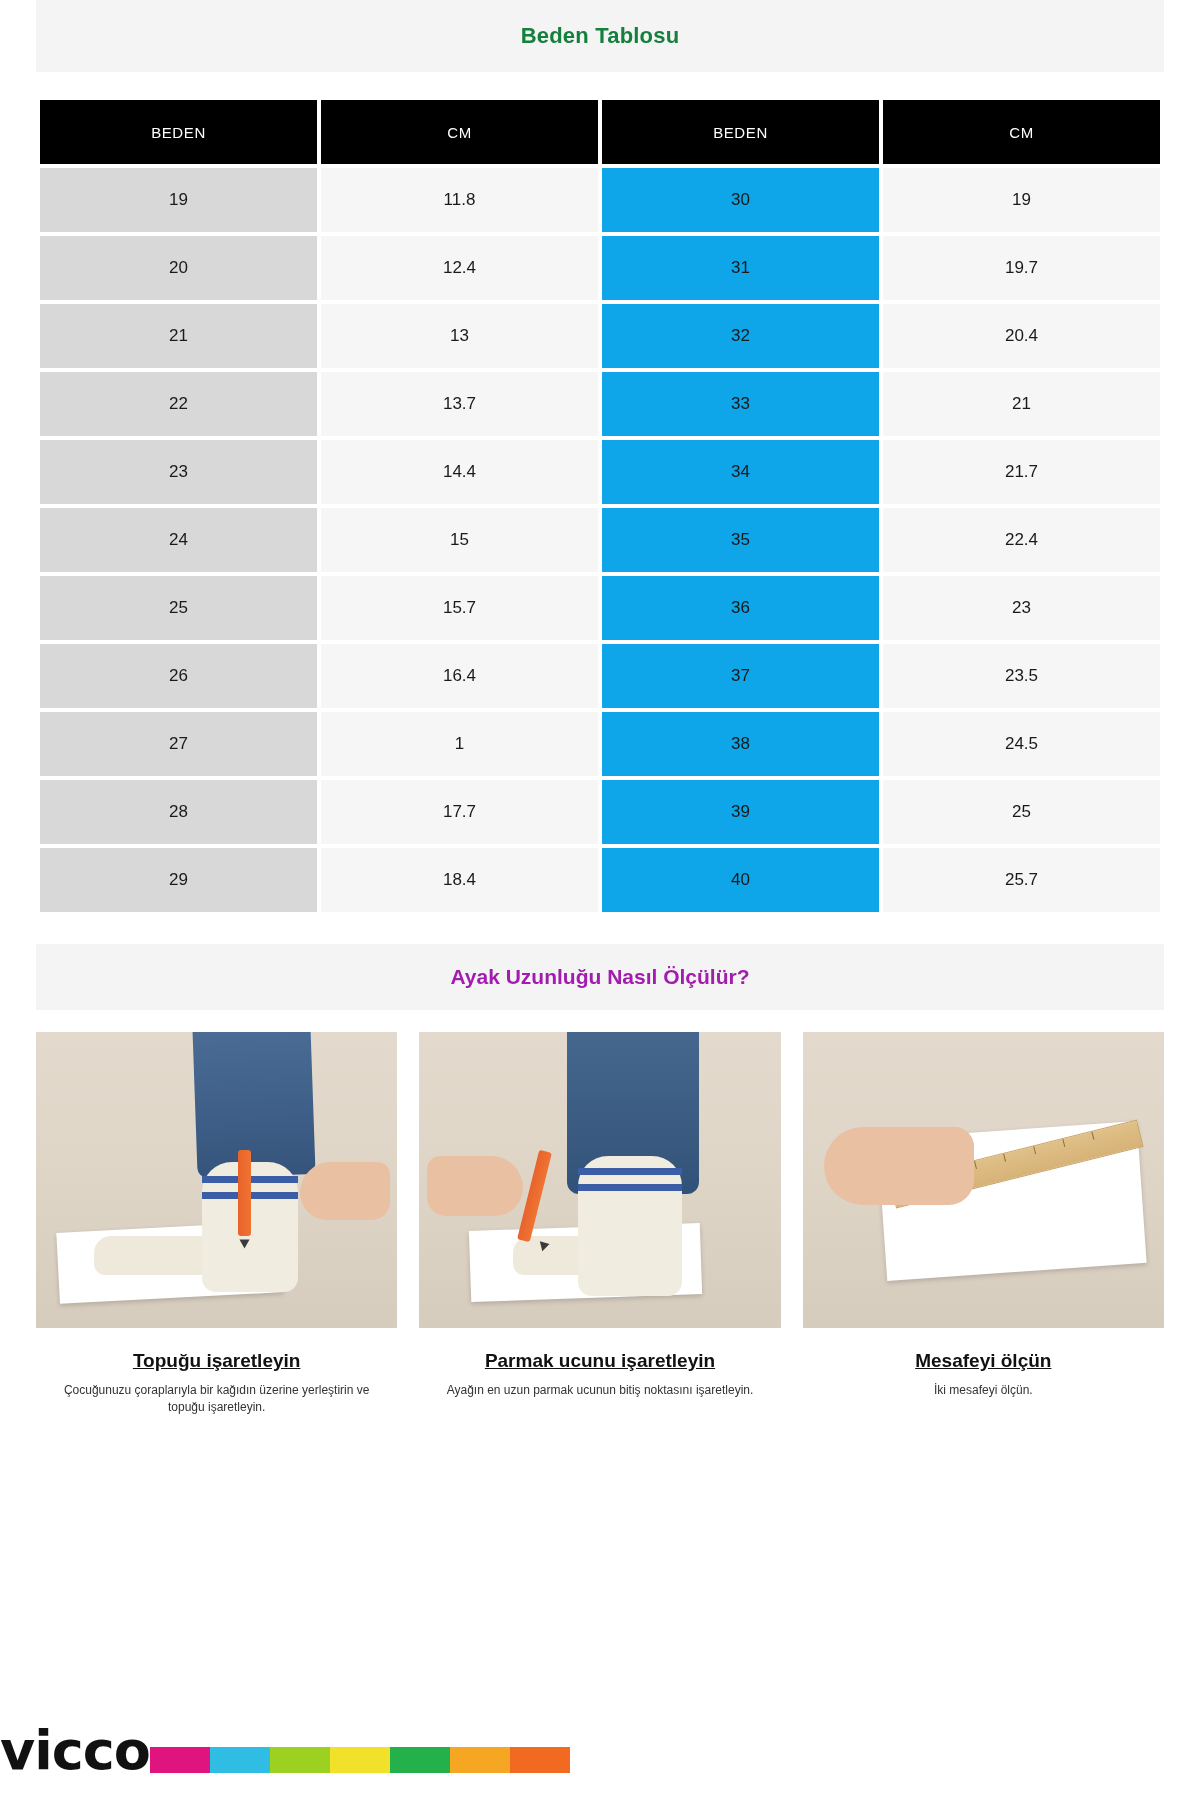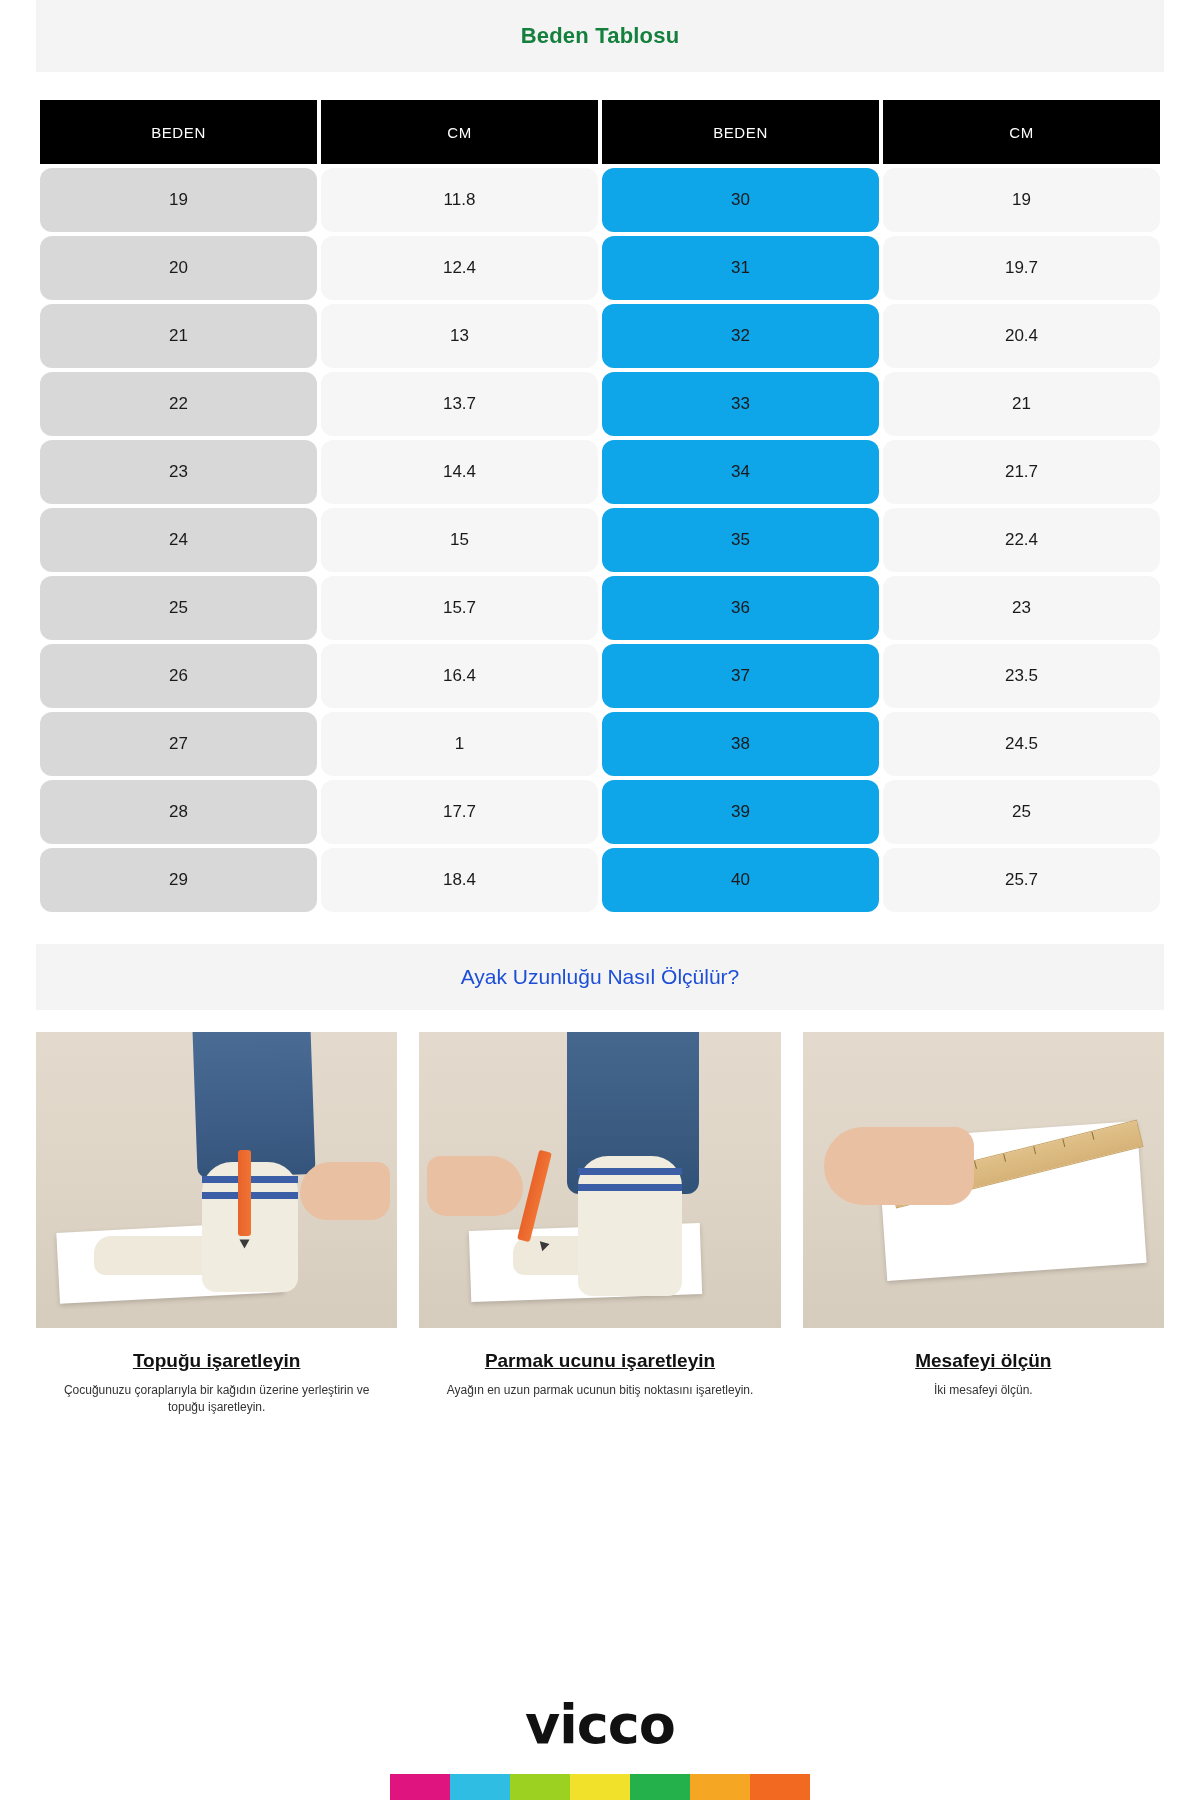--- a/index.html
+++ b/index.html
@@ -56,40 +56,39 @@
     height: 62px;
     text-align: center;
     vertical-align: middle;
   }
   table.size-table td {
     height: 62px;
     text-align: center;
     vertical-align: middle;
     font-size: 17px;
     color: #1a1a1a;
-    border-radius: 12px;
   }
   table.size-table td.col-a { background: #d8d8d8; }
   table.size-table td.col-b { background: #f6f6f6; }
   table.size-table td.col-c { background: #0ea5e9; }
   table.size-table td.col-d { background: #f6f6f6; }
 
   
   .measure-header {
     margin: 28px 36px 0 36px;
     background: #f4f4f4;
     height: 66px;
     display: flex;
     align-items: center;
     justify-content: center;
   }
   .measure-header-title {
     font-size: 21px;
-    font-weight: normal;
-    color: #1d4ed8;
+    font-weight: bold;
+    color: #a21caf;
   }
 
   .steps {
     margin: 22px 36px 0 36px;
     display: flex;
     gap: 22px;
   }
   .step {
     flex: 1 1 0;
     display: flex;
@@ -198,21 +197,20 @@
     text-align: center;
     max-width: 320px;
   }
 
   
   .footer {
     position: absolute;
     left: 0; right: 0;
     bottom: 0;
     display: flex;
-    flex-direction: column;
     align-items: center;
   }
   .brand {
     font-size: 54px;
     font-weight: bold;
     letter-spacing: -1px;
     color: #111111;
     margin-bottom: 18px;
     font-family: "DejaVu Sans", sans-serif;
   }

